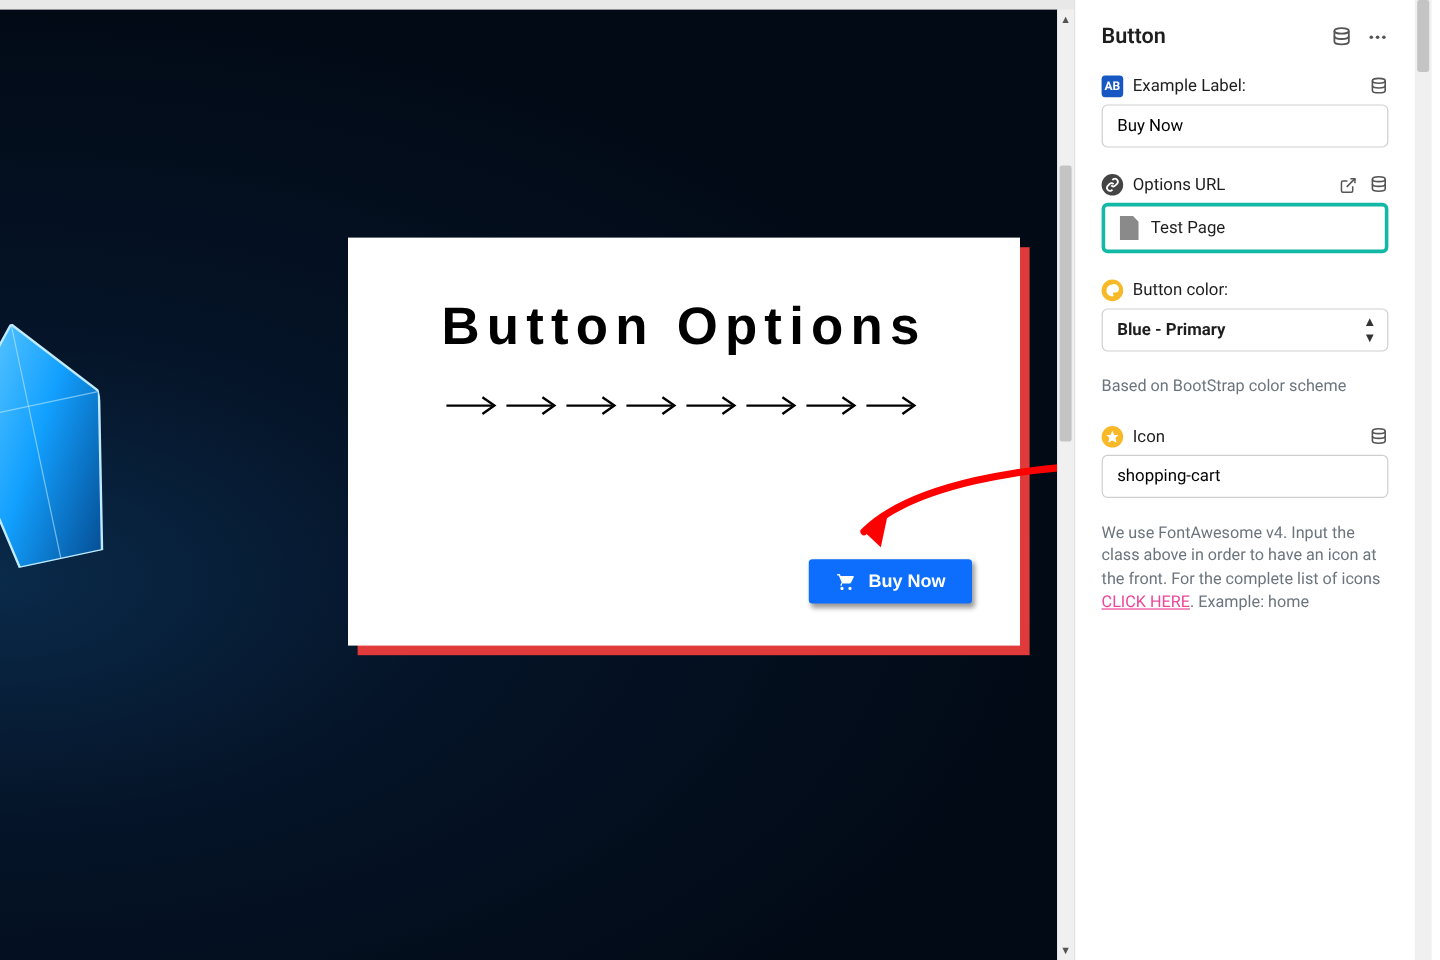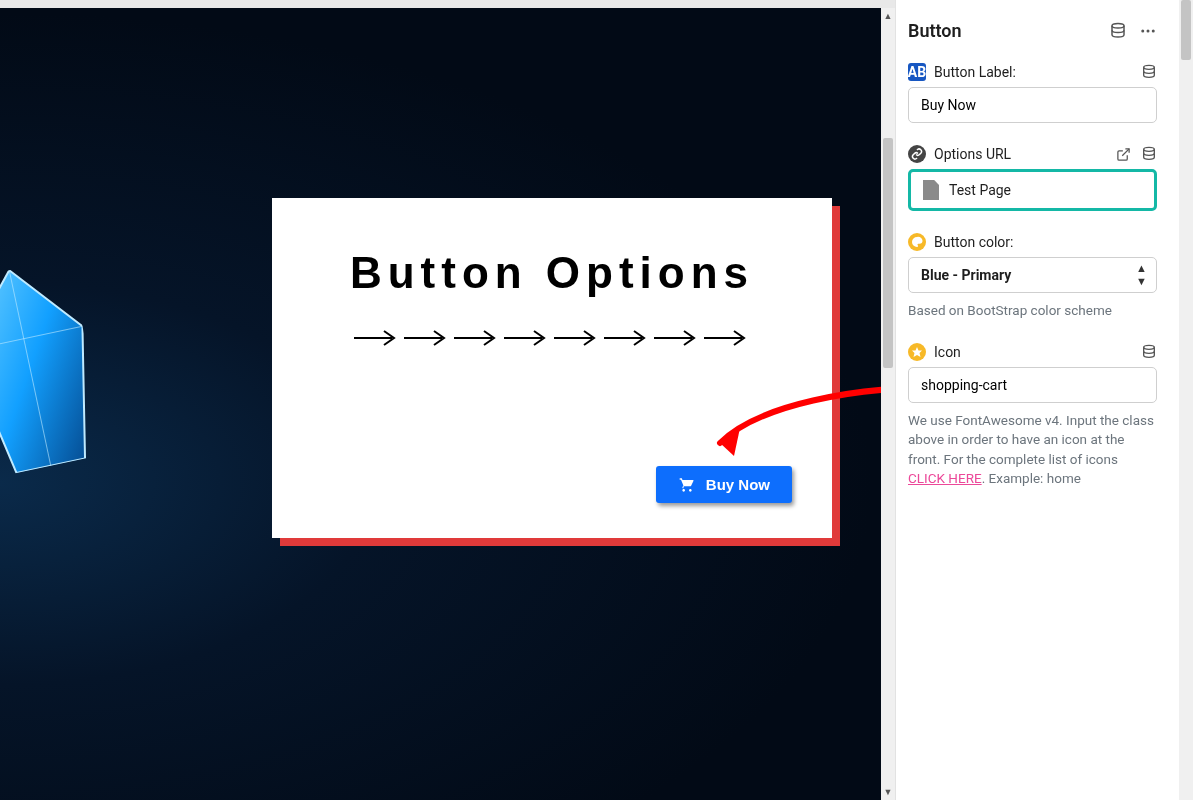--- a/index.html
+++ b/index.html
@@ -26,21 +26,21 @@
     overflow: hidden;
   }
   .diamond {
     position: absolute;
     left: -30px; top: 260px;
     width: 120px; height: 200px;
     transform: rotate(-12deg);
   }
   .card {
     position: absolute;
-    left: 272px; top: 190px;
+    left: 290px; top: 190px;
     width: 560px; height: 340px; padding-left: 12px;
   }
   .card-shadow {
     position: absolute;
     left: 8px; top: 8px; right: -8px; bottom: -8px;
     background: #e03a3a;
   }
   .card-face {
     position: absolute;
     left: 0; top: 0; right: 0; bottom: 0;
@@ -108,21 +108,21 @@
     position: absolute;
     left: 700px; top: 370px;
     width: 230px; height: 100px;
     pointer-events: none;
   }
   
   .sidebar {
     flex: 0 0 284px;
     height: 800px;
     border-left: 1px solid #e2e2e2;
-    padding: 20px 22px 0 12px;
+    padding: 20px 22px 0 22px;
     background: #fff;
     font-size: 14px;
     color: #1e1e1e;
   }
   .sb-header {
     display: flex; align-items: center; justify-content: space-between;
     margin-bottom: 22px;
   }
   .sb-header h2 { font-size: 18px; font-weight: 600; }
   .sb-header .hactions { display:flex; gap:12px; align-items:center; }
@@ -149,31 +149,31 @@
     padding: 8px 12px;
     background: #fff;
     cursor: pointer;
   }
   .select-wrap { position: relative; font-weight: bold; }
   .select-caret {
     position: absolute; right: 10px; top: 50%; transform: translateY(-50%);
     font-size: 11px; color: #333; pointer-events:none;
   }
   .help {
-    margin-top: 8px;
+    margin-top: 20px;
     font-size: 13.5px;
     color: #6c757d;
     line-height: 1.45;
   }
   .help a { color: #ec4899; text-decoration: underline; }
   
   .badge-ico {
     width: 18px; height: 18px; border-radius: 3px;
     display:inline-flex;align-items:center;justify-content:center;
-    font-size:14px;font-weight:700;color:#fff;
+    font-size:10px;font-weight:700;color:#fff;
   }
   .badge-text { background:#1757c2; }
   .badge-link { background:#444; border-radius:50%; }
   .badge-palette { background:#f7b928; border-radius:50%; }
   .badge-star { background:#f7b928; border-radius:50%; }
   .ico-db, .ico-dots, .ico-ext { color:#555; display:inline-flex; }
   .page-ico { width:16px;height:20px;background:#8a8a8a;clip-path:polygon(0 0,70% 0,100% 25%,100% 100%,0 100%);display:inline-block;}
   
   .outer-scroll {
     flex: 0 0 14px;
@@ -285,21 +285,21 @@
             <circle cx="19" cy="12" r="2"></circle>
           </svg>
       </span>
     </div>
   </div>
 
   <div class="field">
     <div class="field-label">
       <span class="lab">
         <span class="badge-ico badge-text">AB</span>
-        <span>Button Label:</span>
+        <span>Example Label:</span>
       </span>
       <span class="ractions">
         <span class="ico-db">
           <svg width="16" height="16" viewBox="0 0 24 24" fill="none" stroke="#555" stroke-width="2">
               <ellipse cx="12" cy="5" rx="8" ry="3"></ellipse>
               <path d="M4 5v6c0 1.7 3.6 3 8 3s8-1.3 8-3V5"></path>
               <path d="M4 11v6c0 1.7 3.6 3 8 3s8-1.3 8-3v-6"></path>
             </svg>
         </span>
       </span>

